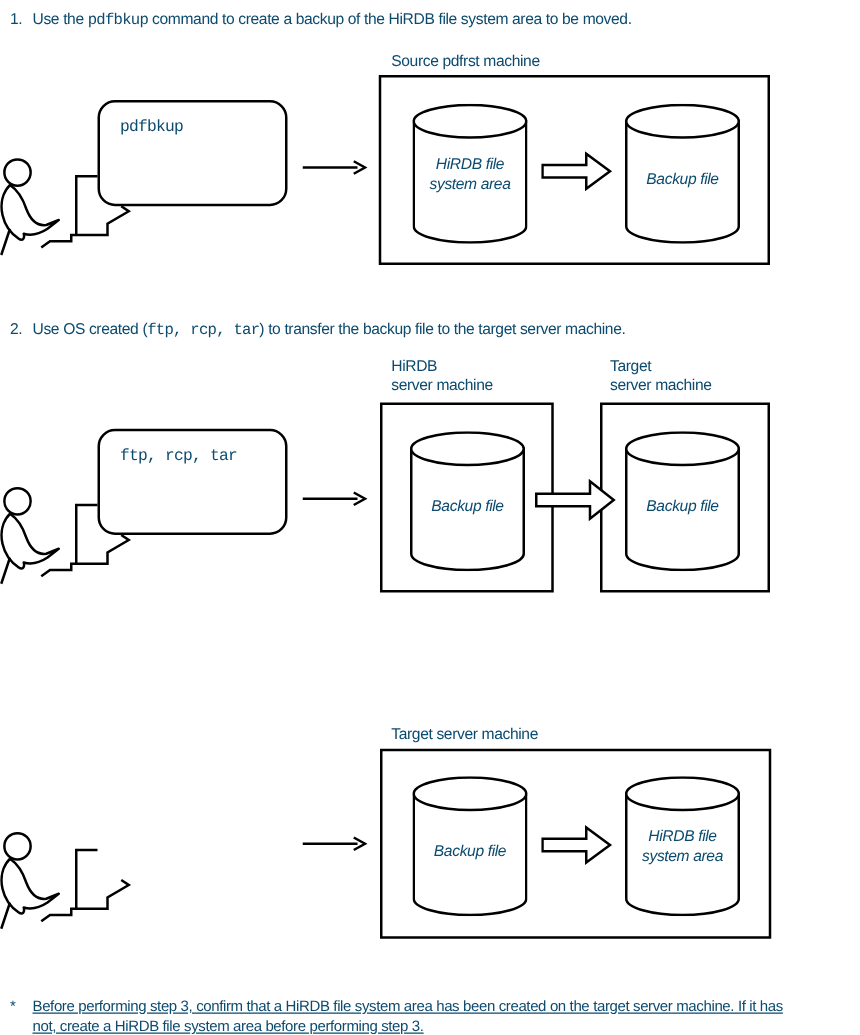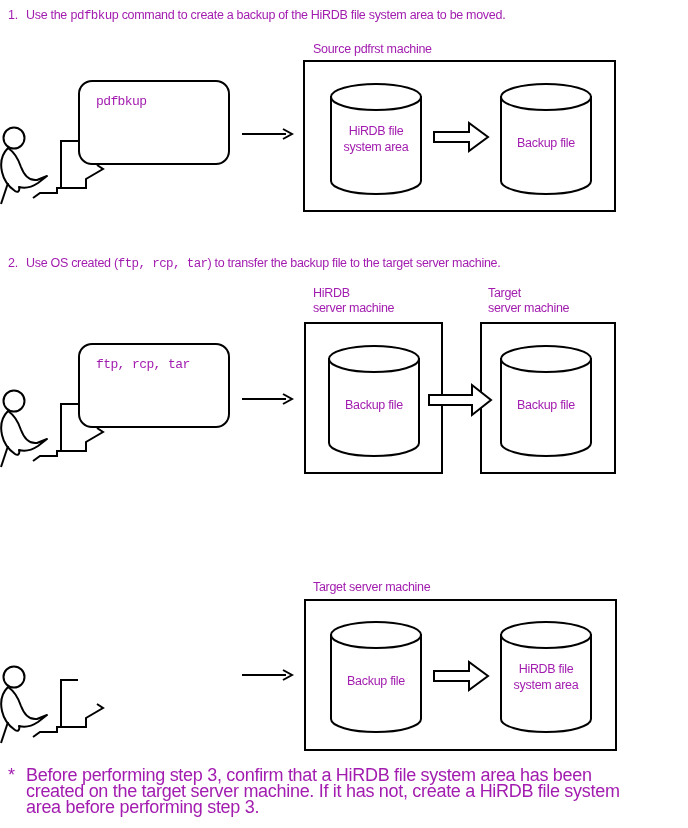--- a/index.html
+++ b/index.html
@@ -1,45 +1,45 @@
 <!DOCTYPE html>
 <html><head>
 <meta charset="utf-8">
 <style>
   html,body{margin:0;padding:0;background:#fff;}
   .canvas{
     position:relative;width:688px;height:828px;background:#fff;
-    color:#a21caf;font-family:"Liberation Sans",sans-serif;overflow:hidden;
+    color:#0c4a6e;font-family:"Liberation Sans",sans-serif;overflow:hidden;
   }
   .step-heading{
     position:absolute;left:8px;width:604px;
     font-size:12.5px;line-height:16px;letter-spacing:-0.3px;
     padding-left:18px;text-indent:-18px;
   }
   .num{display:inline-block;width:18px;text-indent:0;}
   .code{font-family:"Liberation Mono",monospace;font-size:12.5px;letter-spacing:-0.6px;}
   .machine-label{position:absolute;font-size:12.5px;line-height:15px;letter-spacing:-0.3px;white-space:nowrap;}
   .machine-box{position:absolute;border:2px solid #000;box-sizing:border-box;background:#fff;}
   .bubble{position:absolute;border:2px solid #000;border-radius:14px;box-sizing:border-box;background:#fff;}
   .bubble-text{position:absolute;left:16px;top:12px;font-size:13px;}
   .operator{position:absolute;}
   .thin-arrow{position:absolute;}
-  .cylinder{position:absolute;width:92px;height:112px;}
+  .cylinder{position:absolute;width:92px;height:112px;font-style:italic;}
   .cylinder svg{position:absolute;left:0;top:0;}
   .cyl-label{
     position:absolute;left:0;width:100%;text-align:center;
     font-size:12.5px;line-height:16px;letter-spacing:-0.3px;
   }
   .lines-1{top:52px;}
   .lines-2{top:40px;}
   .block-arrow{position:absolute;z-index:3;}
   .footnote{
-    position:absolute;left:8px;top:767px;width:620px;
-    font-size:18px;line-height:16px;letter-spacing:-0.3px;
-    padding-left:18px;text-indent:-18px;
+    position:absolute;left:8px;top:797px;width:620px;
+    font-size:12px;line-height:16px;letter-spacing:-0.3px;
+    padding-left:18px;text-indent:-18px;text-decoration:underline;
   }
 </style>
 </head>
 <body>
 
 <div class="canvas">
 
   <svg width="0" height="0" style="position:absolute">
     <defs>
       <g id="operator">

